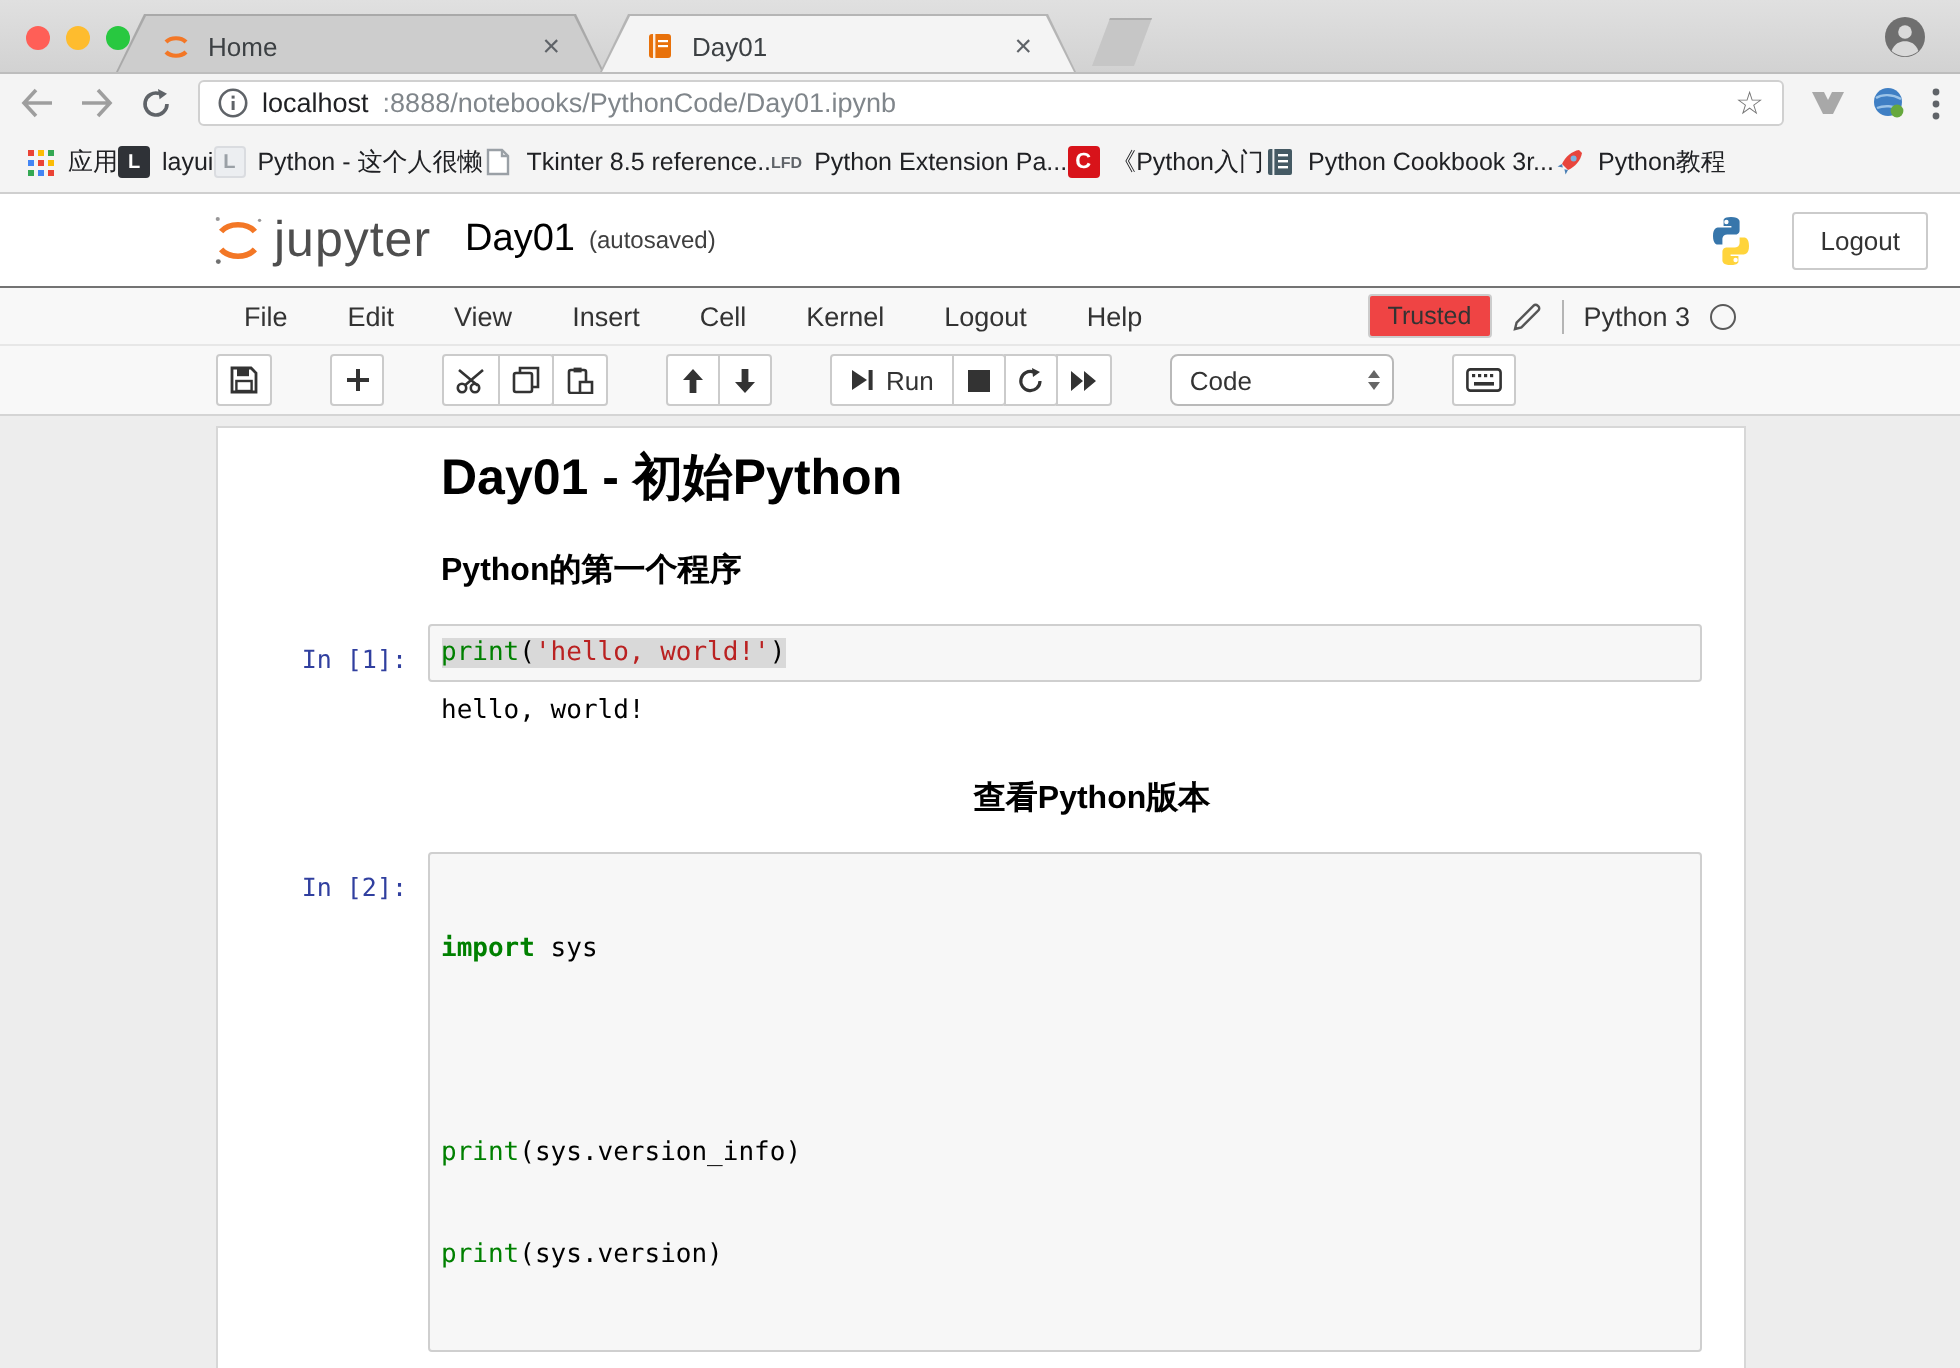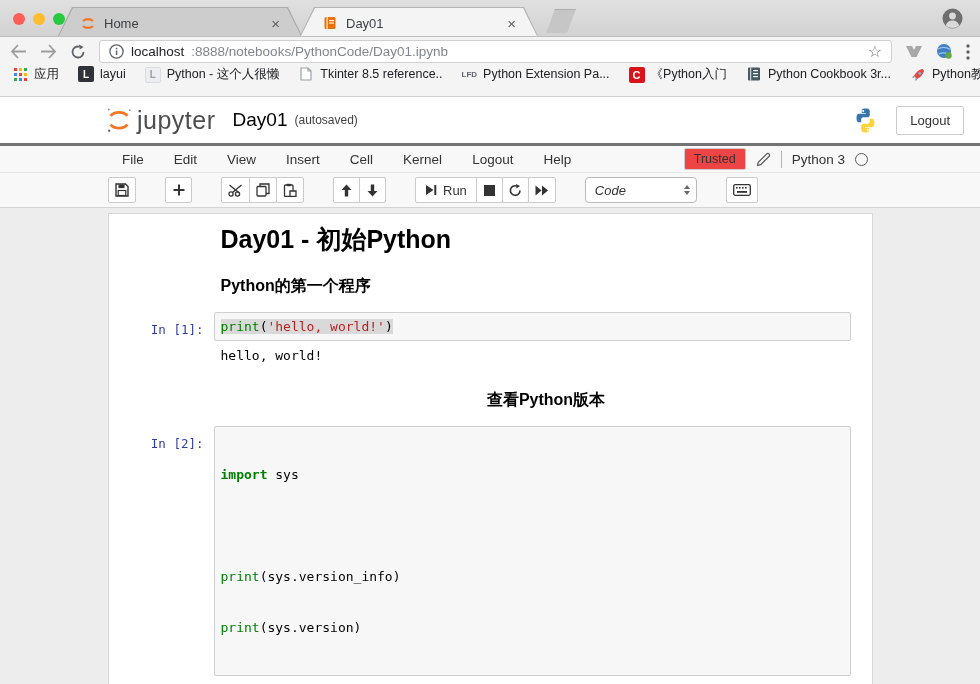--- a/index.html
+++ b/index.html
@@ -29,59 +29,59 @@
   .fav-jupyter, .fav-book { width:16px; height:16px; flex:none; }
   
   .urlrow { height:29px; background:#f4f4f4; display:flex; align-items:center; padding:0 10px; gap:13px; }
   .nav-ic { flex:none; display:flex; }
   .urlfield { flex:1; height:23px; background:#fff; border:1px solid #d0d0d0; border-radius:3px;
     display:flex; align-items:center; padding:0 9px; gap:7px; font-size:13.5px; }
   .url-host { color:#202124; }
   .url-rest { color:#80868b; white-space:nowrap; overflow:hidden; flex:1; }
   .star { color:#757575; font-size:16px; margin-left:auto; }
   
-  .bookmarks { height:31px; background:#f4f4f4; border-bottom:1px solid #cfcfcf; display:flex; align-items:flex-start;
-    padding:0 12px; gap:19px; font-size:12.5px; color:#202124; }
+  .bookmarks { height:31px; background:#f4f4f4; border-bottom:1px solid #cfcfcf; display:flex; align-items:center;
+    padding:0 12px; font-size:12.5px; color:#202124; }
   .bm { display:flex; align-items:center; gap:6px; white-space:nowrap; }
   .bm-ic { width:16px; height:16px; flex:none; display:flex; align-items:center; justify-content:center;
     font-size:10px; font-weight:bold; border-radius:2px; }
   .ic-layui { background:#2f3237; color:#fff; font-size:10px; }
   .ic-letterL { background:#eceef1; color:#9aa0a6; border:1px solid #dadce0; }
   .ic-lfd { width:auto; color:#5f6368; font-size:8px; letter-spacing:0; font-weight:bold; }
   .ic-redc { background:#d8131a; color:#fff; font-size:11px; }
   
   .jheader { height:46px; background:#fff; display:flex; align-items:center; padding:0 16px 0 104px; }
   .jlogo { display:flex; align-items:flex-end; gap:3px; }
   .jwordmark { font-size:25px; color:#4e4e4e; letter-spacing:.5px; line-height:1; padding-bottom:2px; }
   .jtitle { font-size:19px; color:#000; margin-left:17px; }
   .jautosave { font-size:12px; color:#3f3f3f; margin-left:7px; }
   .jheader-right { margin-left:auto; display:flex; align-items:center; gap:17px; }
   .logout-btn { background:#fff; border:1px solid #cbcbcb; border-radius:2px; padding:6px 13px; font-size:13px; color:#333;
     font-family:"Liberation Sans",sans-serif; }
   
-  .menubar { height:30px; background:#f8f8f8; border-top:3px solid #737373; border-bottom:1px solid #e7e7e7;
+  .menubar { height:30px; background:#f8f8f8; border-top:1px solid #737373; border-bottom:1px solid #e7e7e7;
     display:flex; align-items:center; padding:0 112px 0 108px; font-size:13.5px; color:#333; }
   .menu-item { padding:0 15px; }
   .menu-item:first-child { padding-left:14px; }
   .menubar-right { margin-left:auto; display:flex; align-items:center; gap:10px; }
   .trusted-btn { background:#ef4444; border:1px solid #ccc; border-radius:2px; padding:3px 9px; font-size:12.5px; color:#333; }
   .msep { width:1px; height:17px; background:#b5b5b5; }
   .kernel-name { font-size:13.5px; color:#333; }
   .kernel-ind { width:13px; height:13px; border:1.6px solid #5a5a5a; border-radius:50%; }
   
   .toolbar { height:35px; background:#f8f8f8; border-bottom:1px solid #d4d4d4; display:flex; align-items:center;
     padding-left:108px; gap:29px; }
   .btngroup { display:flex; }
   .tbtn { height:26px; min-width:27px; background:#fff; border:1px solid #cbcbcb; border-radius:2px;
     display:flex; align-items:center; justify-content:center; padding:0 6px; color:#333; }
   .btngroup .tbtn + .tbtn { margin-left:-1px; border-radius:0 2px 2px 0; }
   .btngroup .tbtn:first-child { border-radius:2px 0 0 2px; }
   .run-btn { gap:6px; font-size:13px; padding:0 9px; }
   .cellsel { height:26px; width:112px; background:#fff; border:1px solid #b9b9b9; border-radius:4px;
-    display:flex; align-items:center; padding:0 6px 0 9px; font-size:13px; color:#333;font-style:italic; }
+    display:flex; align-items:center; padding:0 6px 0 9px; font-size:13px; color:#333; }
   .cellsel .spin { margin-left:auto; display:flex; flex-direction:column; gap:2px; }
   .spin i { display:block; width:0; height:0; border:3.5px solid transparent; }
   .spin .up { border-bottom:4.5px solid #666; border-top:none; }
   .spin .dn { border-top:4.5px solid #666; border-bottom:none; }
   
   .nbarea { height:476px; background:#ededed; overflow:hidden; display:flex; justify-content:center; }
   .page { width:765px; background:#fff; border:1px solid #d7d7d7; border-bottom:none; margin-top:5px; padding-top:12px; }
   .md { padding-left:112px; color:#000; font-weight:bold; }
   .md-h1 { font-size:26px; line-height:32px; margin:4px 0 22px; }
   .md-h2 { font-size:25px; line-height:26px; margin:0 0 24px; }

